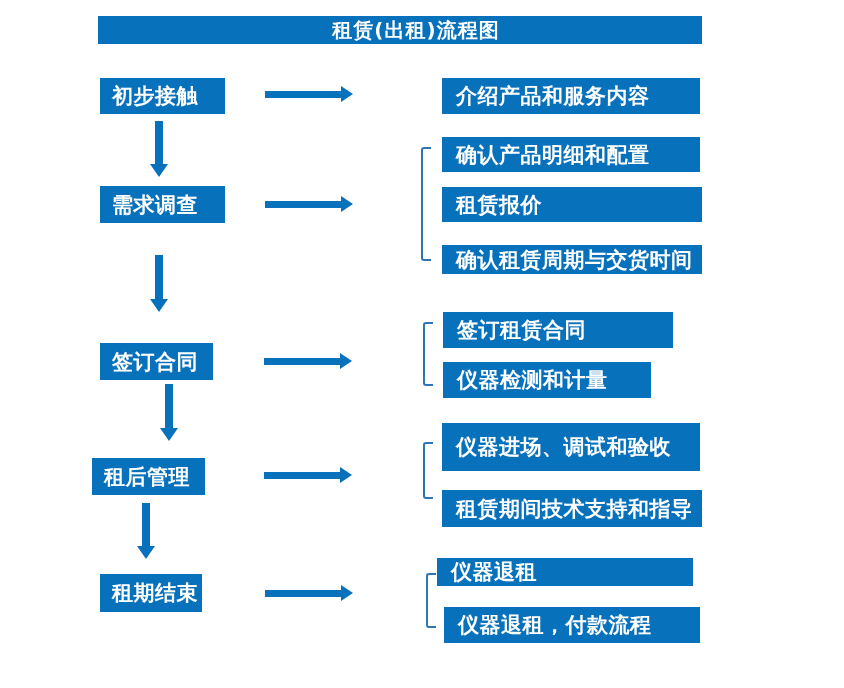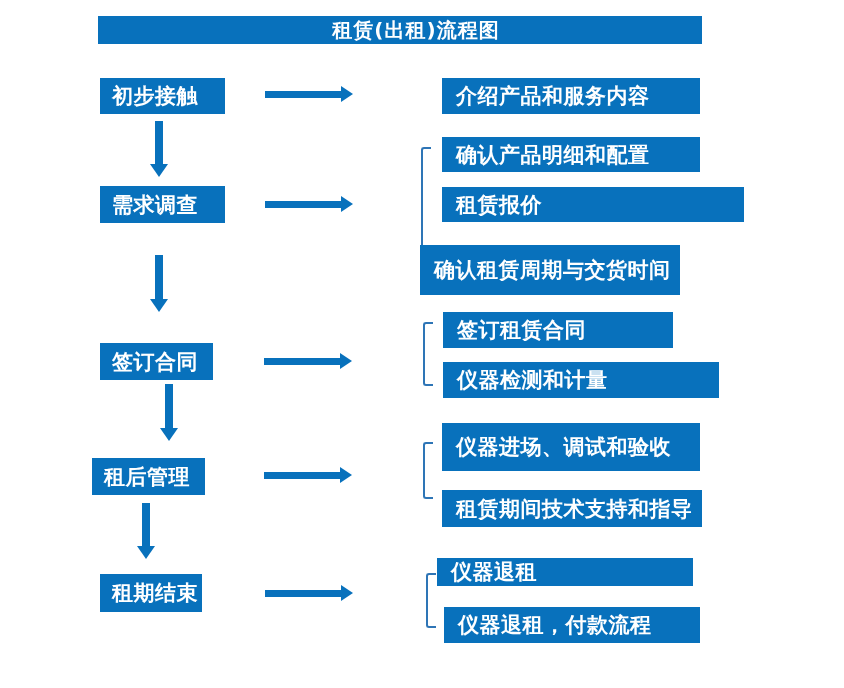--- a/index.html
+++ b/index.html
@@ -115,30 +115,30 @@
   <div class="bracket" style="left:423px;top:322px;height:64px"></div>
   <div class="bracket" style="left:423px;top:442px;height:57px"></div>
   <div class="bracket" style="left:426px;top:573px;height:55px"></div>
 
   <div class="node right" style="left:442px;top:78px;width:258px;height:36px">
     <span>介绍产品和服务内容</span>
   </div>
   <div class="node right" style="left:442px;top:137px;width:258px;height:35px">
     <span>确认产品明细和配置</span>
   </div>
-  <div class="node right" style="left:442px;top:187px;width:302px;height:35px">
+  <div class="node right" style="left:442px;top:187px;width:260px;height:35px">
     <span>租赁报价</span>
   </div>
-  <div class="node right" style="left:420px;top:245px;width:260px;height:50px">
+  <div class="node right" style="left:442px;top:245px;width:260px;height:29px">
     <span>确认租赁周期与交货时间</span>
   </div>
   <div class="node right" style="left:443px;top:312px;width:230px;height:36px">
     <span>签订租赁合同</span>
   </div>
-  <div class="node right" style="left:443px;top:362px;width:276px;height:36px">
+  <div class="node right" style="left:443px;top:362px;width:208px;height:36px">
     <span>仪器检测和计量</span>
   </div>
   <div class="node right" style="left:442px;top:423px;width:258px;height:48px">
     <span>仪器进场、调试和验收</span>
   </div>
   <div class="node right" style="left:442px;top:490px;width:260px;height:37px">
     <span>租赁期间技术支持和指导</span>
   </div>
   <div class="node right" style="left:437px;top:558px;width:256px;height:28px">
     <span>仪器退租</span>

